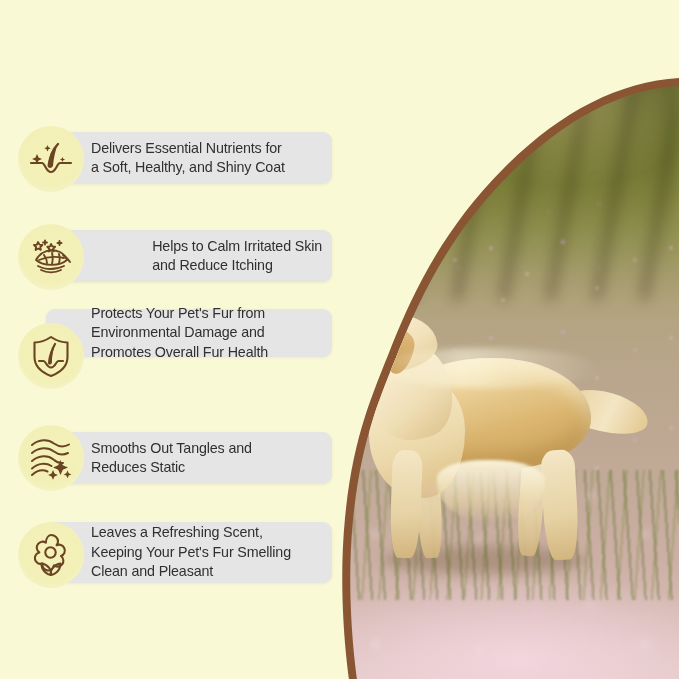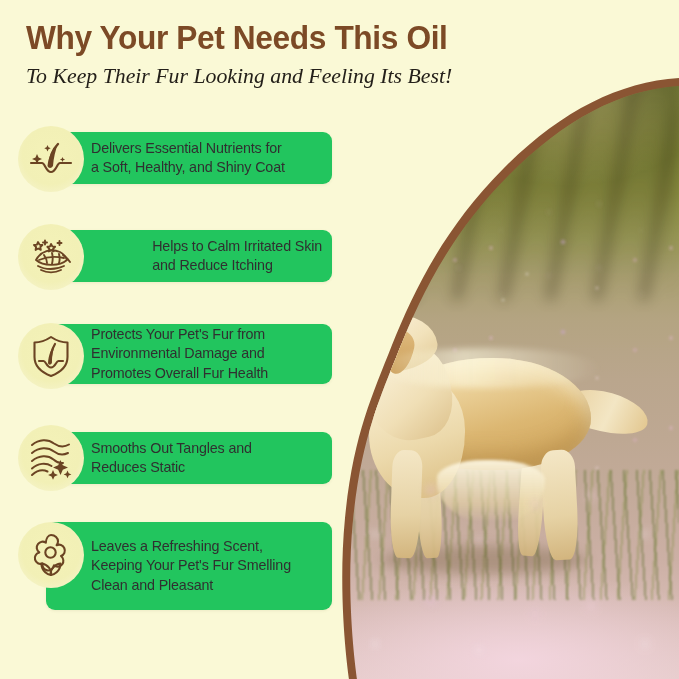--- a/index.html
+++ b/index.html
@@ -259,21 +259,21 @@
     width: 340px;
   }
   .feature {
     position: absolute;
     left: 0;
     height: 0;
   }
   .feature-card {
     position: absolute;
     left: 46px;
-    background: #22c55e;
+    background: #e5e5e5;
     border-radius: 9px;
     box-shadow: 0 1px 3px rgba(120,110,60,0.10);
     display: flex;
     align-items: center;
   }
   .feature-text {
     font-family: "Liberation Sans", sans-serif;
     font-size: 14.3px;
     line-height: 19.5px;
     color: #303030;
@@ -292,25 +292,25 @@
     align-items: center;
     justify-content: center;
   }
   .icon-circle svg { display: block; }
 
   
   #feature-1 .feature-card { top: 14px; width: 286px; height: 52px; }
   #feature-1 .icon-circle  { top: 8px; }
   #feature-2 .feature-card { top: 112px; width: 286px; height: 52px; justify-content: flex-end; }
   #feature-2 .icon-circle  { top: 106px; }
-  #feature-3 .feature-card { top: 206px; width: 286px; height: 60px; }
+  #feature-3 .feature-card { top: 191px; width: 286px; height: 48px; }
   #feature-3 .icon-circle  { top: 205px; }
   #feature-4 .feature-card { top: 314px; width: 286px; height: 52px; }
   #feature-4 .icon-circle  { top: 307px; }
-  #feature-5 .feature-card { top: 404px; width: 286px; height: 88px; }
+  #feature-5 .feature-card { top: 404px; width: 286px; height: 61px; }
   #feature-5 .icon-circle  { top: 404px; }
 </style>
 </head>
 <body>
 
 <div id="root">
 
   <div id="photo-panel">
     <div id="photo-border"></div>
     <div class="photo-clip">
@@ -338,24 +338,20 @@
           <div class="dogpart" id="dog-eye"></div>
           <div class="dogpart" id="dog-nose"></div>
           <div class="dogpart" id="dog-rim"></div>
         </div>
 
         <div class="flowers" id="flowers-near"></div>
       </div>
     </div>
   </div>
 
-  <div id="header">
-    <h1 id="page-title">Why Your Pet Needs This Oil</h1>
-    <p id="page-subtitle">To Keep Their Fur Looking and Feeling Its Best!</p>
-  </div>
 
   <div id="features">
 
     <div class="feature" id="feature-1">
       <div class="feature-card">
         <span class="feature-text">Delivers Essential Nutrients for
 a Soft, Healthy, and Shiny Coat</span>
       </div>
       <div class="icon-circle">
         <svg width="48" height="48" viewBox="0 0 48 48" fill="none" stroke="#6b4423" stroke-width="2.1" stroke-linecap="round" stroke-linejoin="round">

